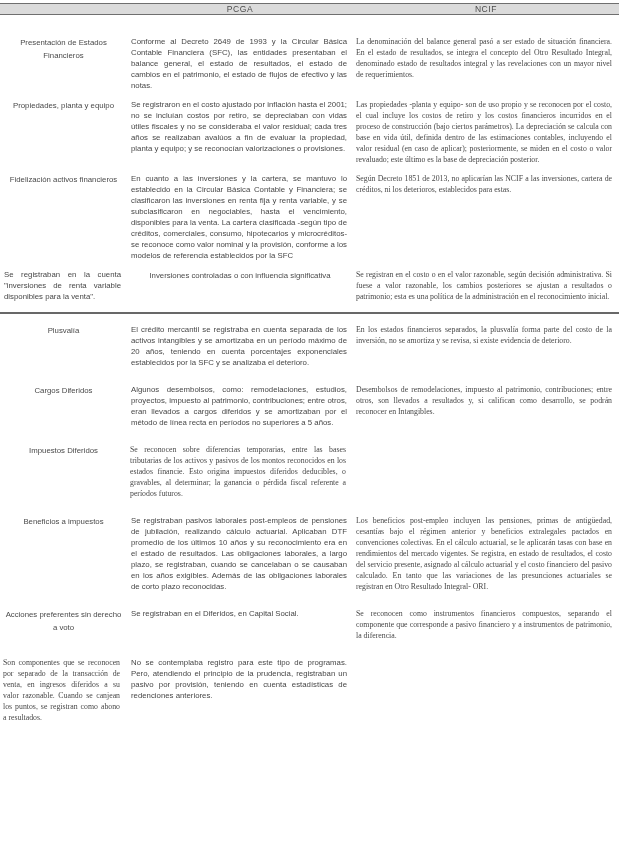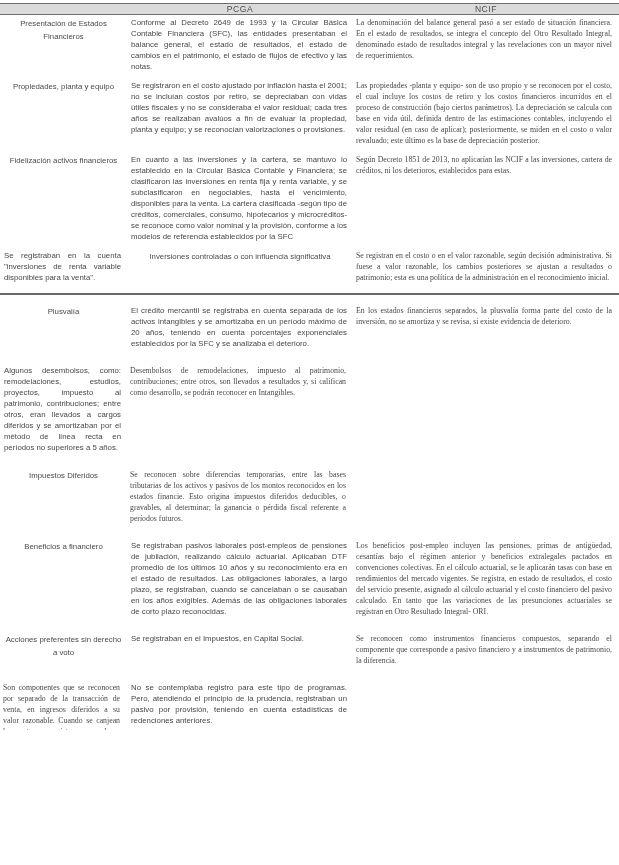--- a/index.html
+++ b/index.html
@@ -22,21 +22,21 @@
     border-bottom: 1px solid #6f6f6f;
     height: 16px;
     align-items: center;
   }
   .head-cell {
     text-align: center;
     font-size: 8.5px;
     letter-spacing: 0.6px;
     color: #4c4c4c;
   }
-  .section-1 { padding-top: 2px; }
+  .section-1 { padding-top: 21px; }
   .section-2 { padding-top: 10px; }
   .t-row {
     display: grid;
     grid-template-columns: 127px 226px 266px;
   }
   .section-1 .t-row { margin-bottom: 8px; }
   .section-2 .t-row { margin-bottom: 16px; }
   .cell {
     font-size: 7.8px;
     line-height: 11px;
@@ -110,38 +110,39 @@
 
   <div class="section-2">
 
     <div class="t-row">
       <div class="cell label-cell">Plusvalía</div>
       <div class="cell pcga-cell">El crédito mercantil se registraba en cuenta separada de los activos intangibles y se amortizaba en un período máximo de 20 años, teniendo en cuenta porcentajes exponenciales establecidos por la SFC y se analizaba el deterioro.</div>
       <div class="cell ncif-cell">En los estados financieros separados, la plusvalía forma parte del costo de la inversión, no se amortiza y se revisa, si existe evidencia de deterioro.</div>
     </div>
 
     <div class="t-row">
+      <div class="cell label-cell">Cargos Diferidos</div>
       <div class="cell pcga-cell">Algunos desembolsos, como: remodelaciones, estudios, proyectos, impuesto al patrimonio, contribuciones; entre otros, eran llevados a cargos diferidos y se amortizaban por el método de línea recta en períodos no superiores a 5 años.</div>
       <div class="cell ncif-cell">Desembolsos de remodelaciones, impuesto al patrimonio, contribuciones; entre otros, son llevados a resultados y, si califican como desarrollo, se podrán reconocer en Intangibles.</div>
     </div>
 
     <div class="t-row">
       <div class="cell label-cell">Impuestos Diferidos</div>
       <div class="cell ncif-cell">Se reconocen sobre diferencias temporarias, entre las bases tributarias de los activos y pasivos de los montos reconocidos en los estados financie. Esto origina impuestos diferidos deducibles, o gravables, al determinar; la ganancia o pérdida fiscal referente a períodos futuros.</div>
     </div>
 
     <div class="t-row">
-      <div class="cell label-cell">Beneficios a financiero</div>
+      <div class="cell label-cell">Beneficios a impuestos</div>
       <div class="cell pcga-cell">Se registraban pasivos laborales post-empleos de pensiones de jubilación, realizando cálculo actuarial. Aplicaban DTF promedio de los últimos 10 años y su reconocimiento era en el estado de resultados. Las obligaciones laborales, a largo plazo, se registraban, cuando se cancelaban o se causaban en los años exigibles. Además de las obligaciones laborales de corto plazo reconocidas.</div>
       <div class="cell ncif-cell">Los beneficios post-empleo incluyen las pensiones, primas de antigüedad, cesantías bajo el régimen anterior y beneficios extralegales pactados en convenciones colectivas. En el cálculo actuarial, se le aplicarán tasas con base en rendimientos del mercado vigentes. Se registra, en estado de resultados, el costo del servicio presente, asignado al cálculo actuarial y el costo financiero del pasivo calculado. En tanto que las variaciones de las presunciones actuariales se registran en Otro Resultado Integral- ORI.</div>
     </div>
 
     <div class="t-row">
       <div class="cell label-cell">Acciones preferentes sin derecho a voto</div>
-      <div class="cell pcga-cell">Se registraban en el Impuestos, en Capital Social.</div>
+      <div class="cell pcga-cell">Se registraban en el Diferidos, en Capital Social.</div>
       <div class="cell ncif-cell">Se reconocen como instrumentos financieros compuestos, separando el componente que corresponde a pasivo financiero y a instrumentos de patrimonio, la diferencia.</div>
     </div>
 
     <div class="t-row">
       <div class="cell ncif-cell">Son componentes que se reconocen por separado de la transacción de venta, en ingresos diferidos a su valor razonable. Cuando se canjean los puntos, se registran como abono a resultados.</div>
       <div class="cell pcga-cell">No se contemplaba registro para este tipo de programas. Pero, atendiendo el principio de la prudencia, registraban un pasivo por provisión, teniendo en cuenta estadísticas de redenciones anteriores.</div>
     </div>
 
   </div>
 

